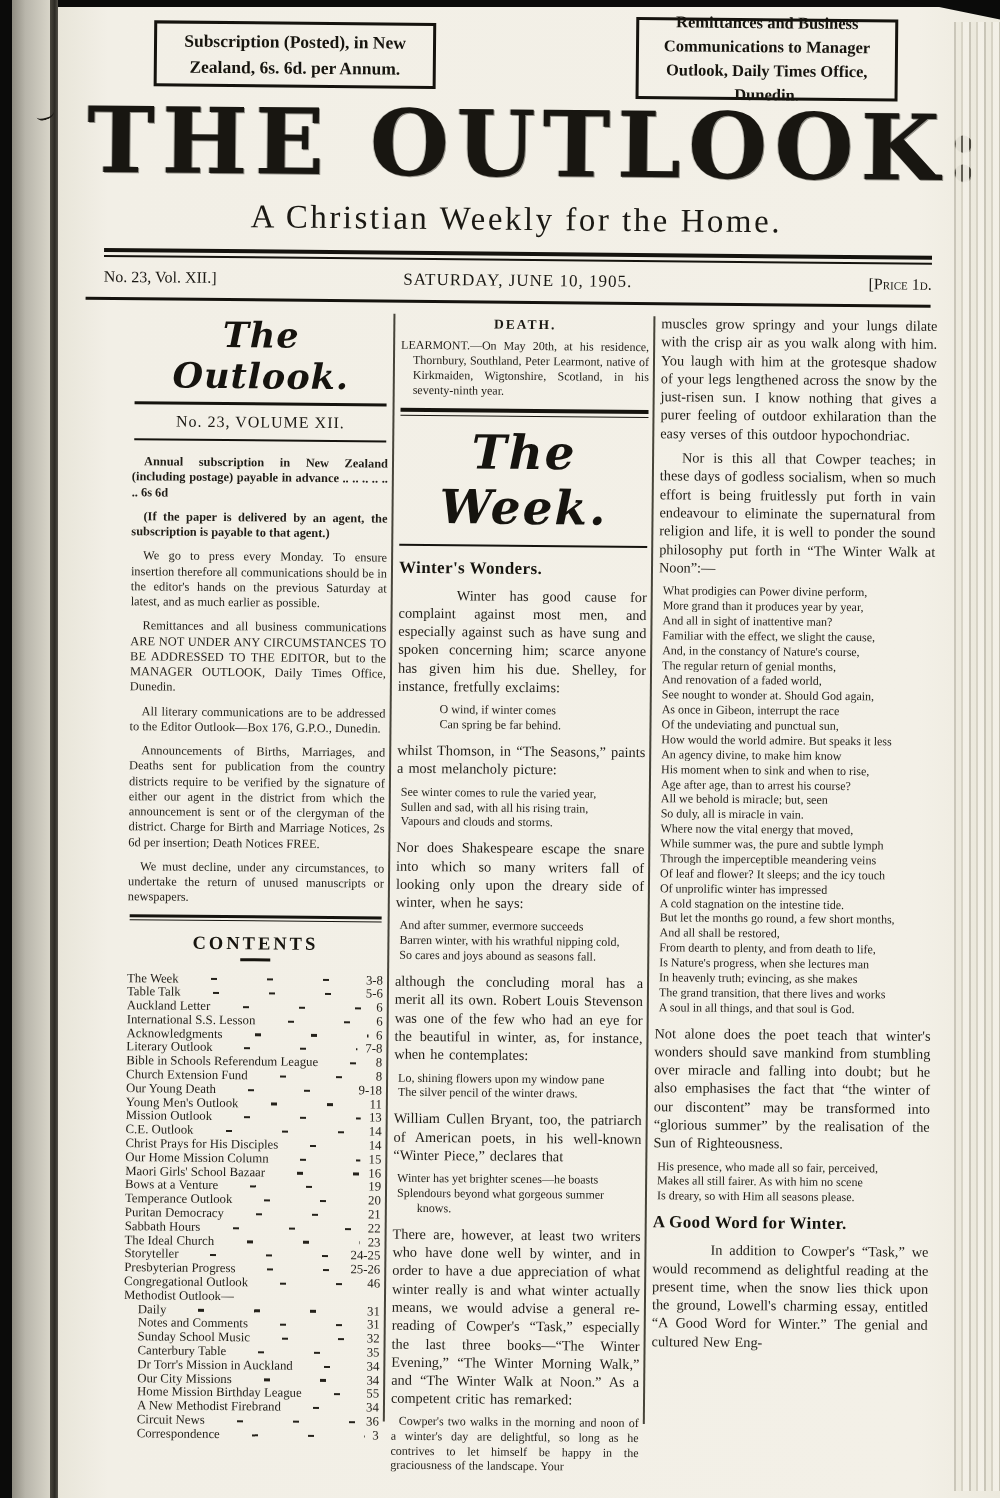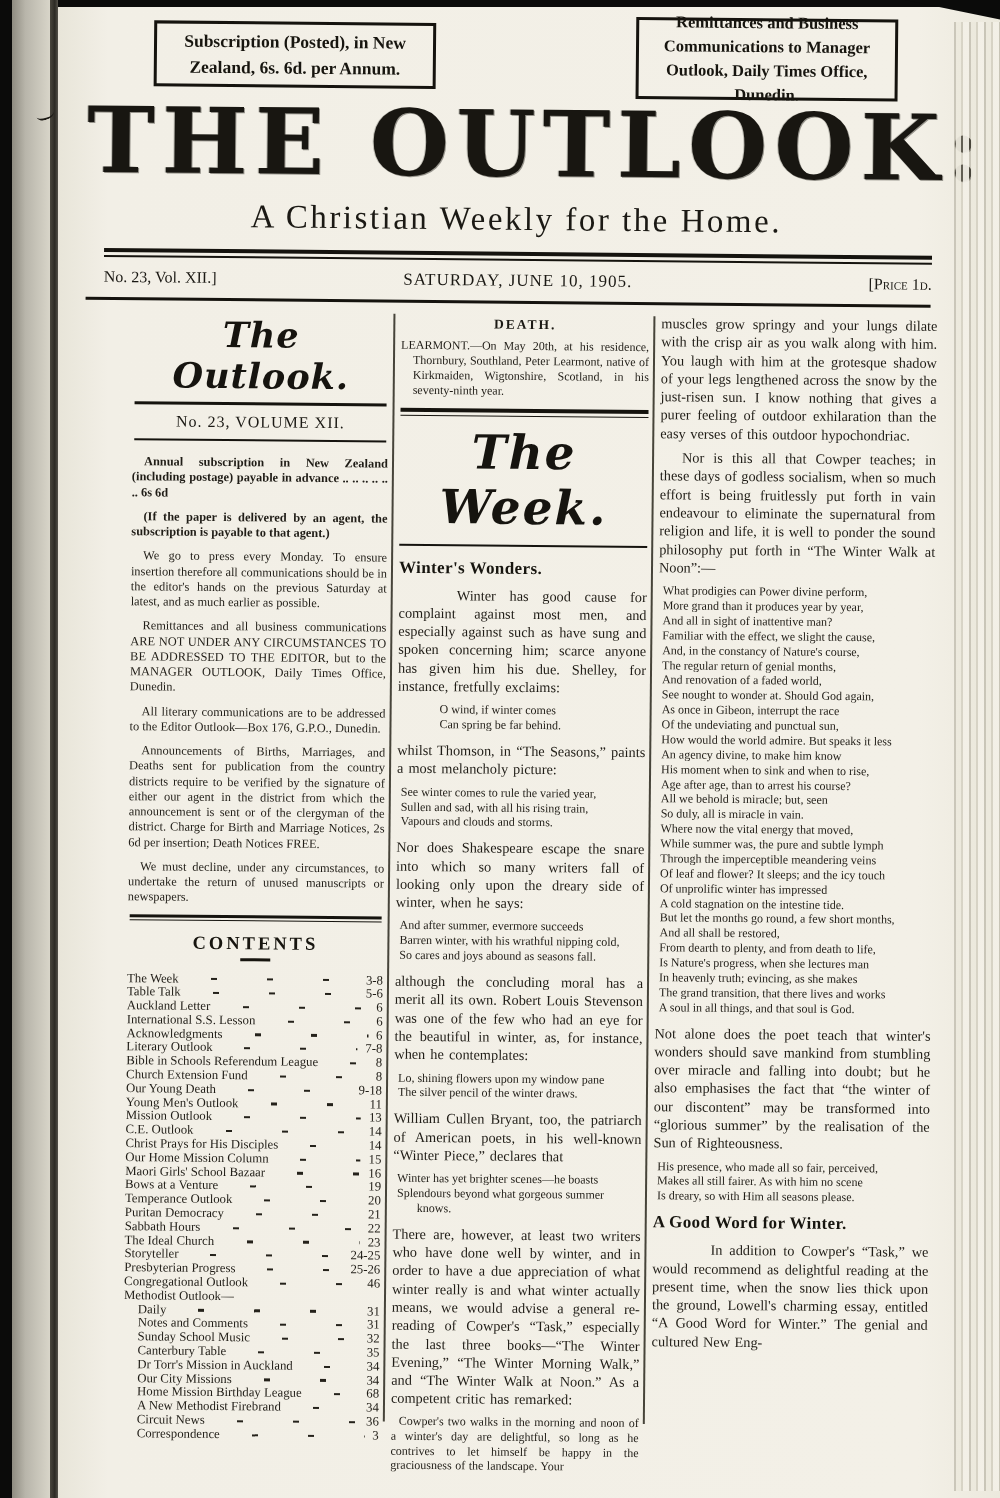--- a/index.html
+++ b/index.html
@@ -333,21 +333,21 @@
               <span class="toc-pages">34</span>
             </div>
             <div class="toc-row indent">
               <span class="toc-label">Our City Missions</span>
               <span class="toc-leader"></span>
               <span class="toc-pages">34</span>
             </div>
             <div class="toc-row indent">
               <span class="toc-label">Home Mission Birthday League</span>
               <span class="toc-leader"></span>
-              <span class="toc-pages">68</span>
+              <span class="toc-pages">55</span>
             </div>
             <div class="toc-row indent">
               <span class="toc-label">A New Methodist Firebrand</span>
               <span class="toc-leader"></span>
               <span class="toc-pages">34</span>
             </div>
             <div class="toc-row indent">
               <span class="toc-label">Circuit News</span>
               <span class="toc-leader"></span>
               <span class="toc-pages">36</span>

